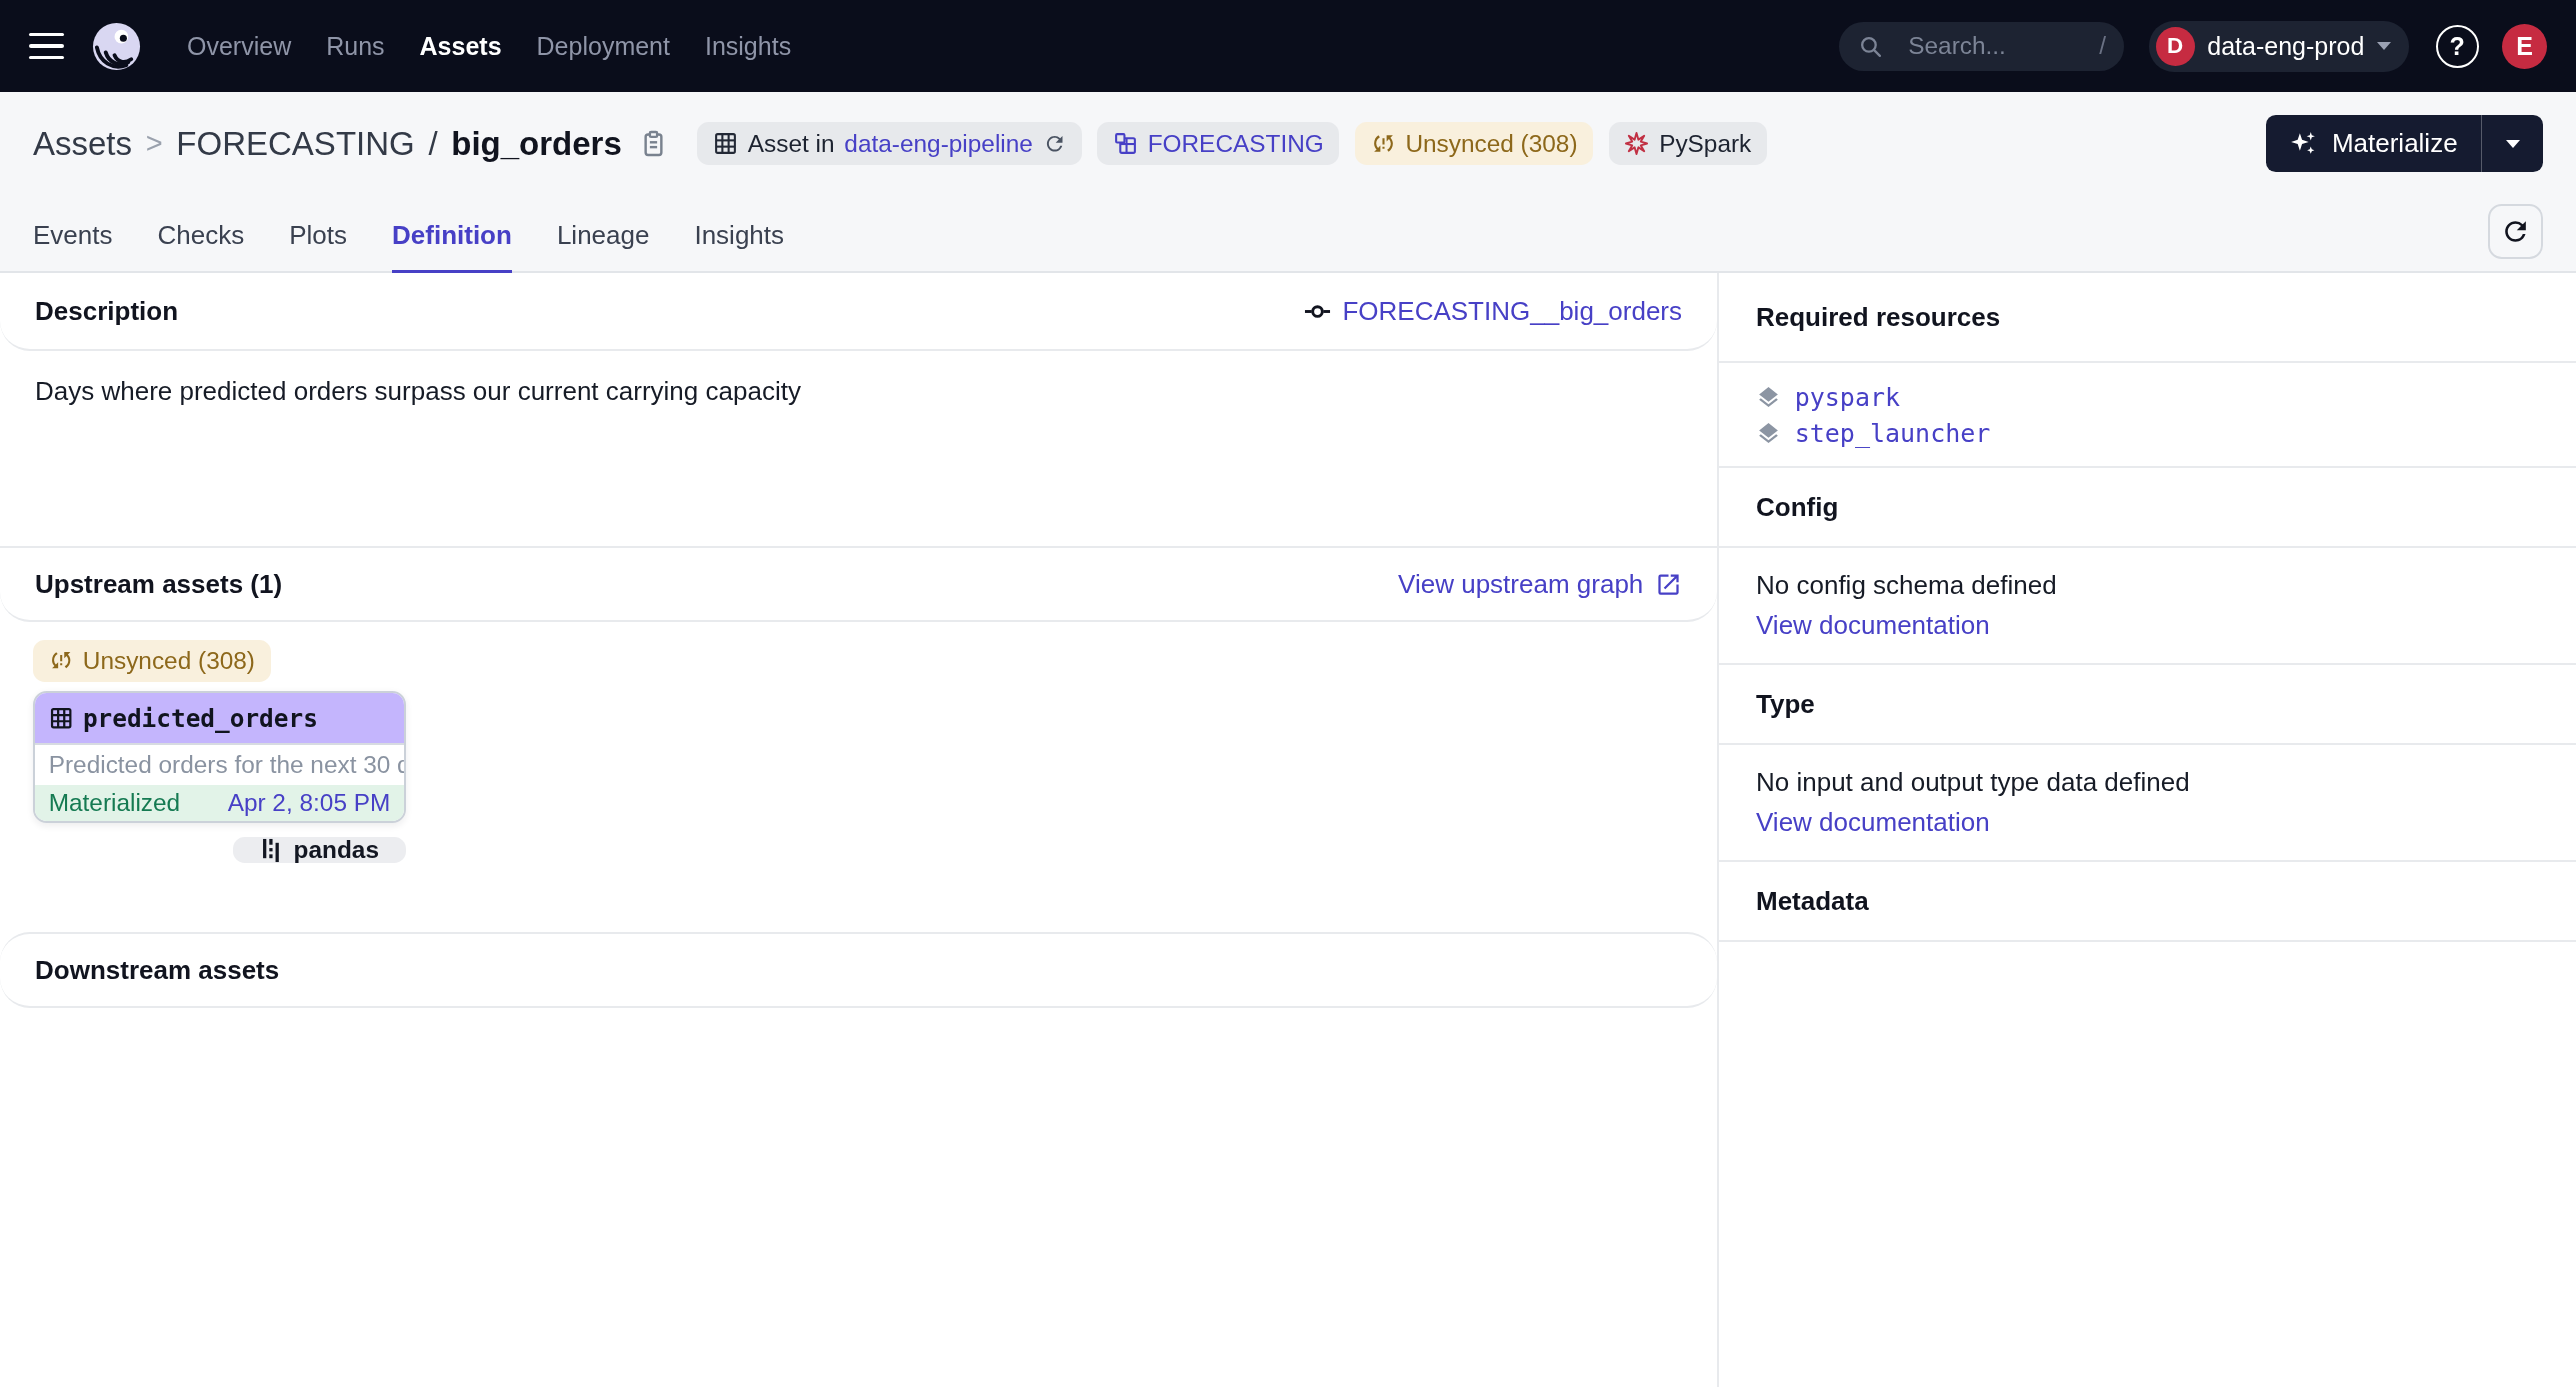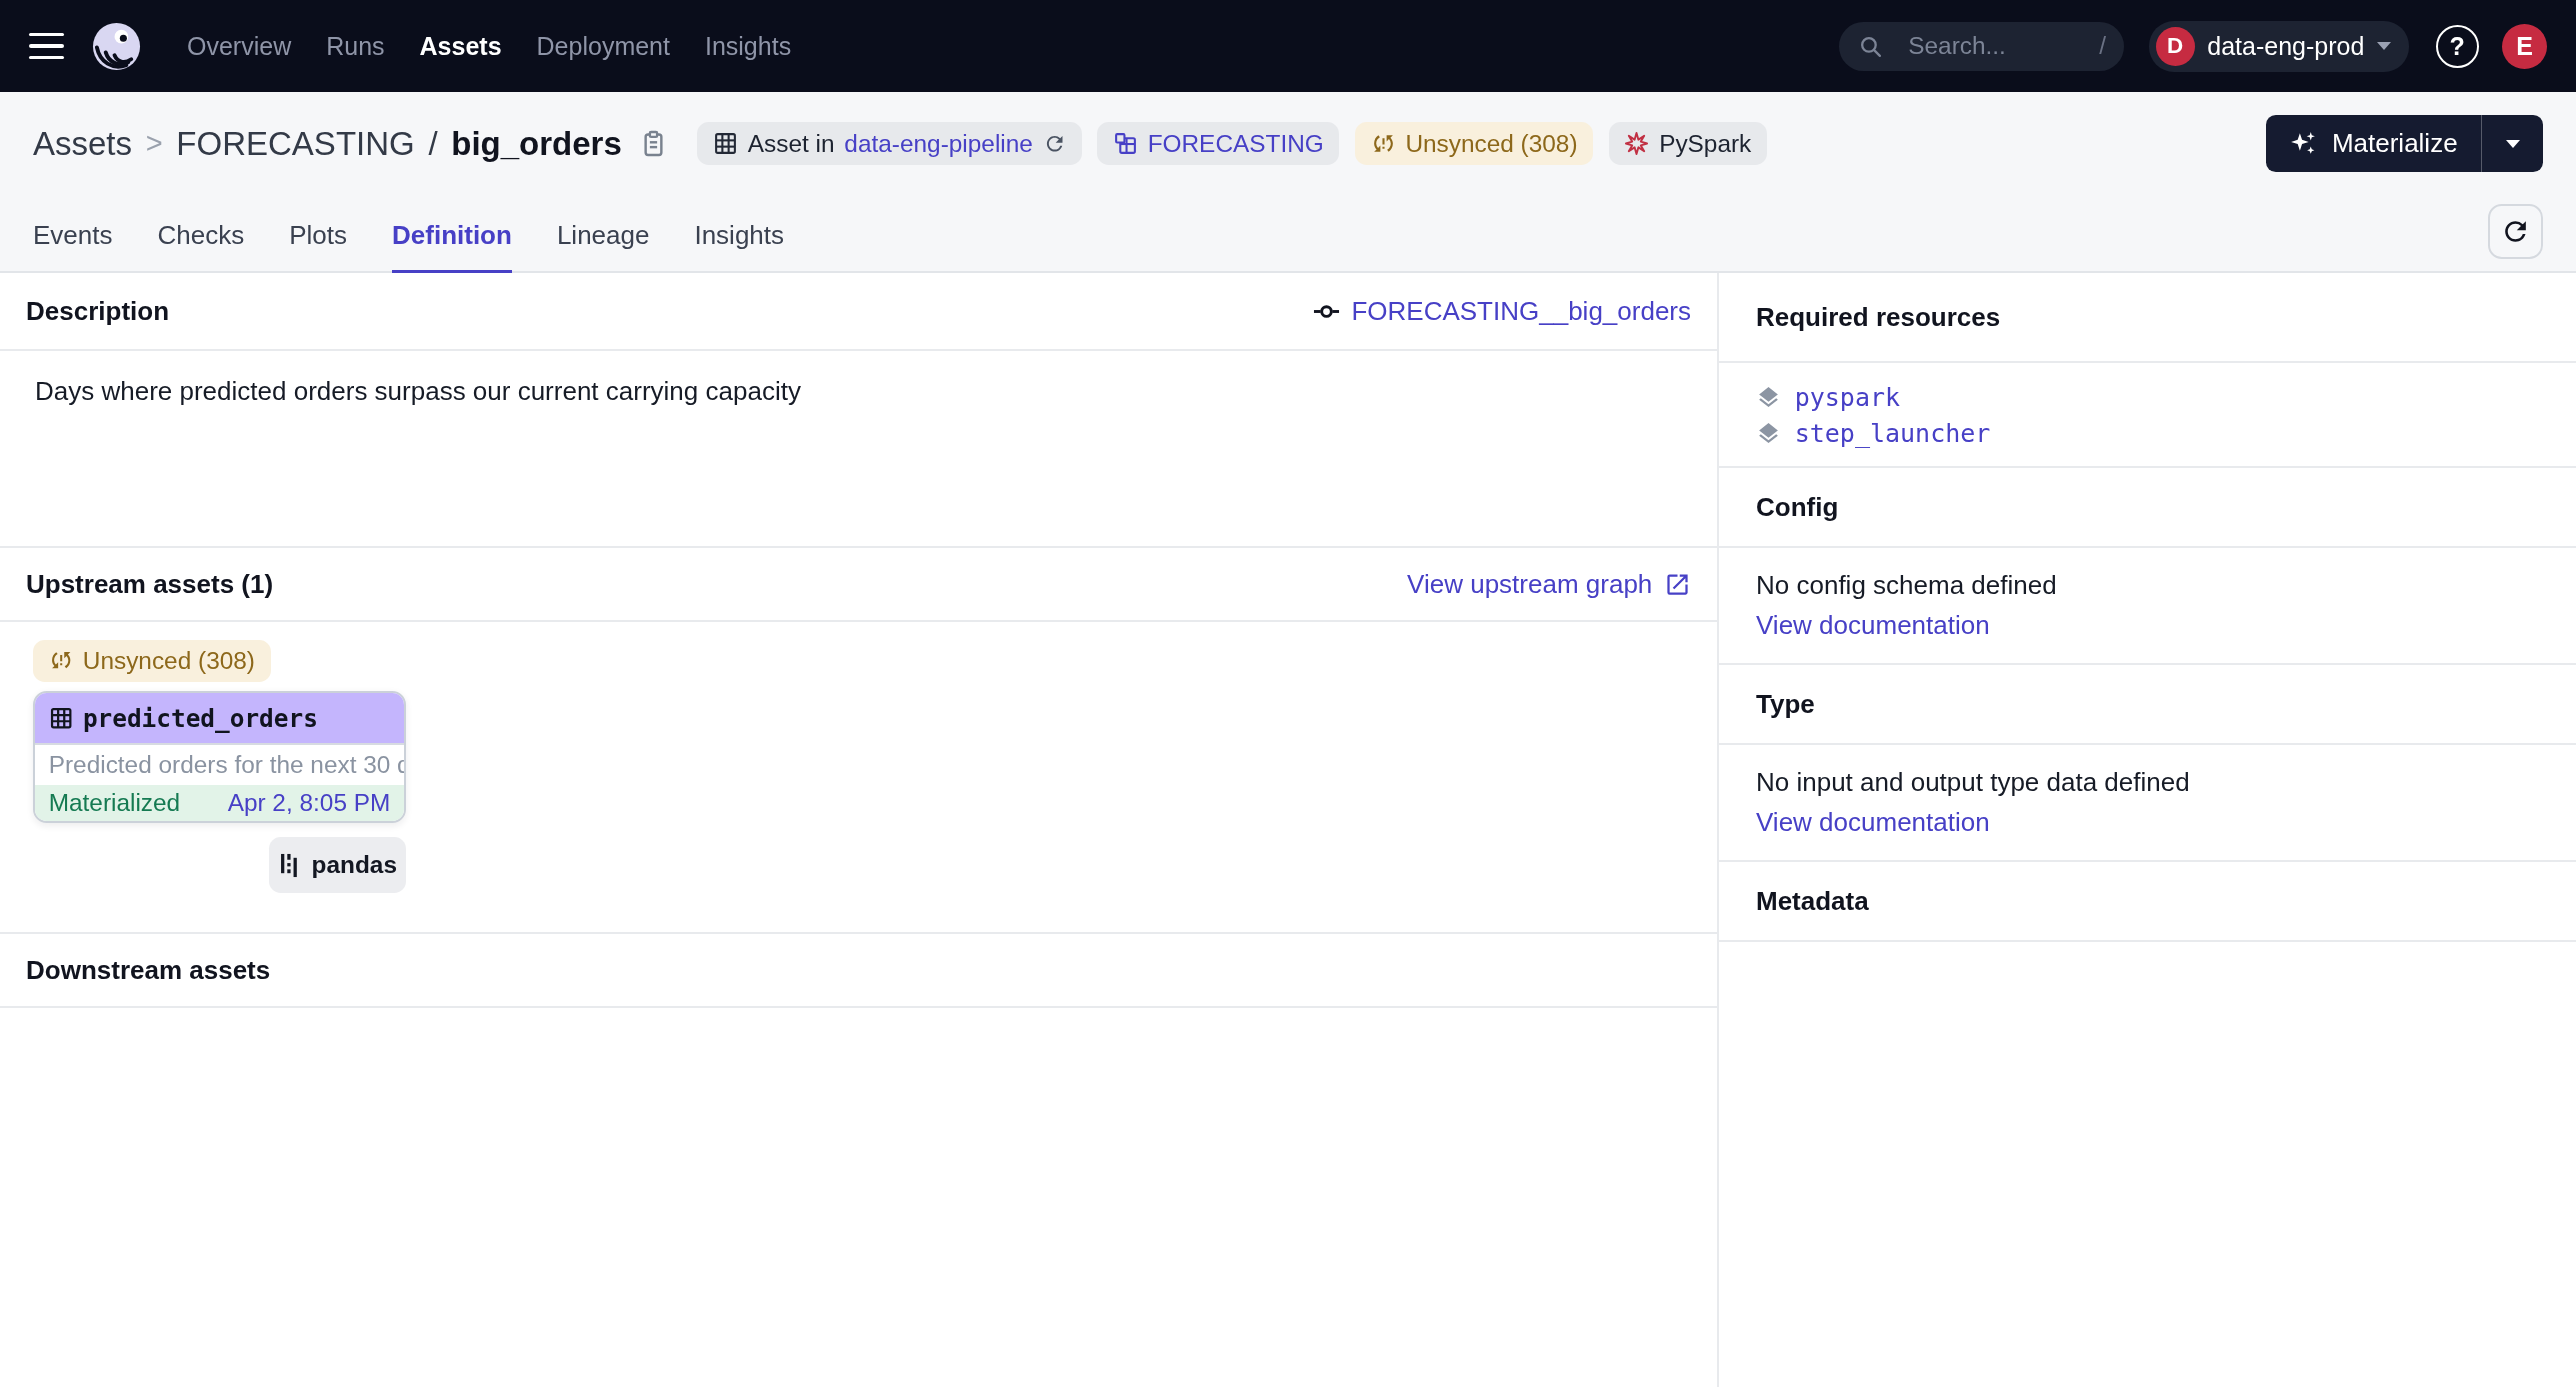--- a/index.html
+++ b/index.html
@@ -62,37 +62,37 @@
 
   .tabsrow{display:flex;gap:45px;height:76px;align-items:flex-end;position:relative;}
   .tab{font-size:26px;color:#3A4150;font-weight:500;padding-bottom:19.5px;cursor:pointer;border-bottom:3.9px solid transparent;margin-bottom:-2px;}
   .tab.active{color:var(--accent);border-bottom-color:var(--accent);font-weight:600;}
   .refreshbtn{position:absolute;right:0;bottom:11.7px;width:55px;height:55px;border:2px solid #D5D9DF;border-radius:13.7px;background:transparent;display:flex;align-items:center;justify-content:center;cursor:pointer;}
 
   
   .content{display:flex;height:1114px;background:#fff;}
   .main{width:1719px;border-right:2px solid var(--divider);}
   .sidebar{flex:1;}
-  .secrow{display:flex;align-items:center;justify-content:space-between;padding:0 26px;border-bottom:2px solid var(--divider);}
+  .secrow{display:flex;align-items:center;justify-content:space-between;padding:0 35px;border-bottom:2px solid var(--divider);border-radius:30px;}
   .sectitle{font-size:26px;font-weight:700;color:var(--ink);}
   .link{color:var(--accent);font-size:26px;display:flex;align-items:center;gap:11.7px;cursor:pointer;white-space:nowrap;}
   .main .row1{height:78px;}
   .descbody{height:197px;border-bottom:2px solid var(--divider);padding:25px 35px;font-size:26px;color:#161B26;}
   .uprow{height:74px;}
   .upbody{height:310px;padding:17.6px 33px;}
   .badge{display:inline-flex;height:42px;border-radius:11.7px;background:var(--warn-bg);color:var(--warn-fg);align-items:center;gap:9.8px;padding:0 15.6px;font-size:24.4px;}
   .assetcard{margin-top:9.8px;width:373px;border:2px solid #CBD1D9;border-radius:13.7px;background:#fff;box-shadow:0 2.9px 7.8px rgba(20,25,40,.08);overflow:hidden;cursor:pointer;}
   .cardhead{height:52px;background:#c4b5fd;border-bottom:2px solid #D7DBE1;display:flex;align-items:center;gap:9.8px;padding:0 13.7px;}
   .cardname{font-size:24.4px;font-weight:700;color:var(--ink);}
   .cardbody{height:40px;display:flex;align-items:center;padding:0 13.7px;font-size:24.4px;color:#8A93A1;white-space:nowrap;overflow:hidden;text-overflow:ellipsis;}
   .cardfoot{height:36px;background:var(--ok-bg);display:flex;align-items:center;justify-content:space-between;padding:0 13.7px;font-size:24.4px;}
   .cardfoot .status{color:var(--ok-fg);}
   .cardfoot .ts{color:var(--accent);cursor:pointer;}
   .cardtagline{width:373px;display:flex;justify-content:flex-end;margin-top:13.7px;}
-  .kindtag{height:56px;border-radius:11.7px;background:#ECEDF0;display:flex;align-items:center;gap:9.8px;padding:0 9px;font-size:24.4px;font-weight:700;color:#131722;cursor:pointer;}
+  .kindtag{height:26px;border-radius:11.7px;background:#ECEDF0;display:flex;align-items:center;gap:9.8px;padding:0 27px;font-size:24.4px;font-weight:700;color:#131722;cursor:pointer;}
   .downrow{height:76px;}
 
   .sidebar .srow{height:90px;display:flex;align-items:center;padding:0 37px;border-bottom:2px solid var(--divider);}
   .resbody{height:105px;border-bottom:2px solid var(--divider);padding:19.5px 37px;display:flex;flex-direction:column;gap:7.8px;}
   .resitem{display:flex;align-items:center;gap:13.7px;font-size:25px;color:var(--accent);cursor:pointer;}
   .srow2{height:80px;display:flex;align-items:center;padding:0 37px;border-bottom:2px solid var(--divider);}
   .emptybody{height:117px;border-bottom:2px solid var(--divider);padding:21.5px 37px;font-size:26px;color:#161B26;}
   .emptybody .link{font-size:26px;margin-top:9.8px;}
   .metabody{padding:25px 37px;display:flex;font-size:26px;color:#161B26;}
   .metakey{min-width:307px;}

